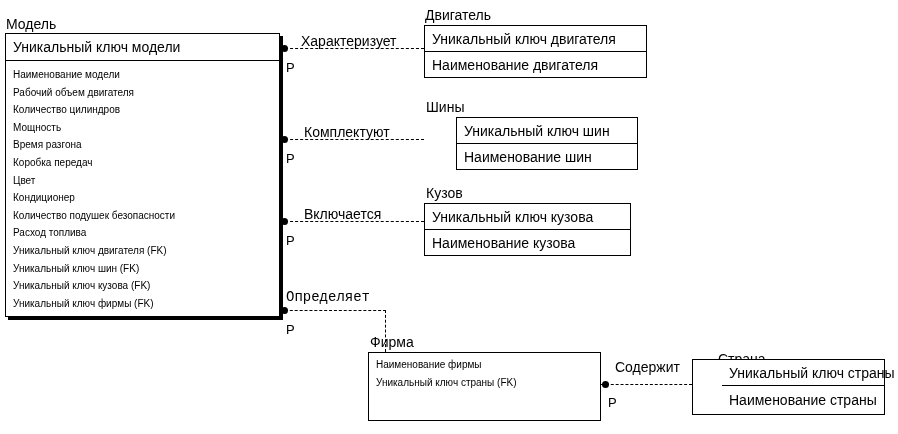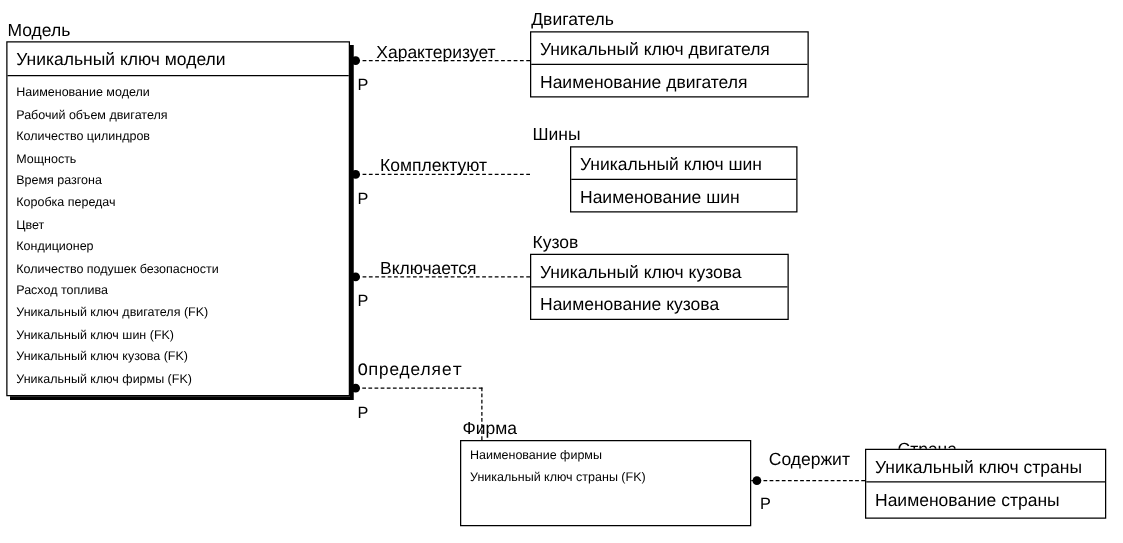--- a/index.html
+++ b/index.html
@@ -75,21 +75,21 @@
 
   <div class="entity-title" style="left:370px; top:334px;">Фирма</div>
   <div class="entity" style="left:368px; top:352px; width:233px; height:69px;">
     <div class="attr-section" style="padding:3px 7px;">
       <div class="attr-row">Наименование фирмы</div>
       <div class="attr-row">Уникальный ключ страны (FK)</div>
     </div>
   </div>
 
   <div class="entity-title" style="left:694px; top:351px;margin-left:24px;">Страна</div>
-  <div class="entity" style="left:692px; top:359px; width:193px; height:56px;">
+  <div class="entity" style="left:692px; top:359px; width:193px; height:56px;padding-left:29px;">
     <div class="key-section" style="height:26px;">
       <span>Уникальный ключ страны</span>
     </div>
     <div class="attr-single" style="height:27px;">Наименование страны</div>
   </div>
 
   <div class="hline" style="left:280px; top:48px; width:144px;"></div>
   <div class="dot" style="left:281px; top:45px;"></div>
   <div class="rel-label" style="left:301px; top:33px;">Характеризует</div>
   <div class="cardinality" style="left:286px; top:60px;">P</div>

